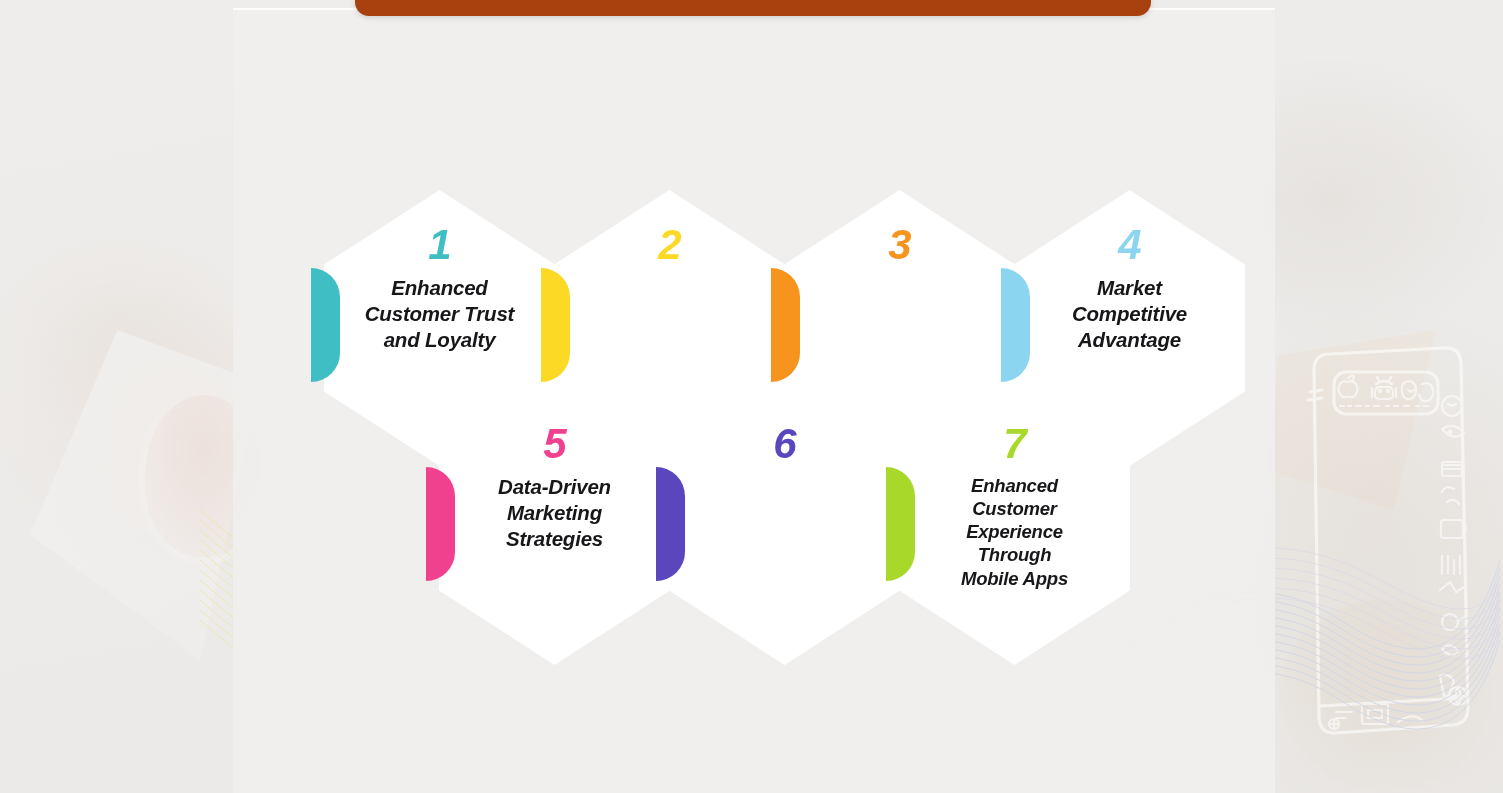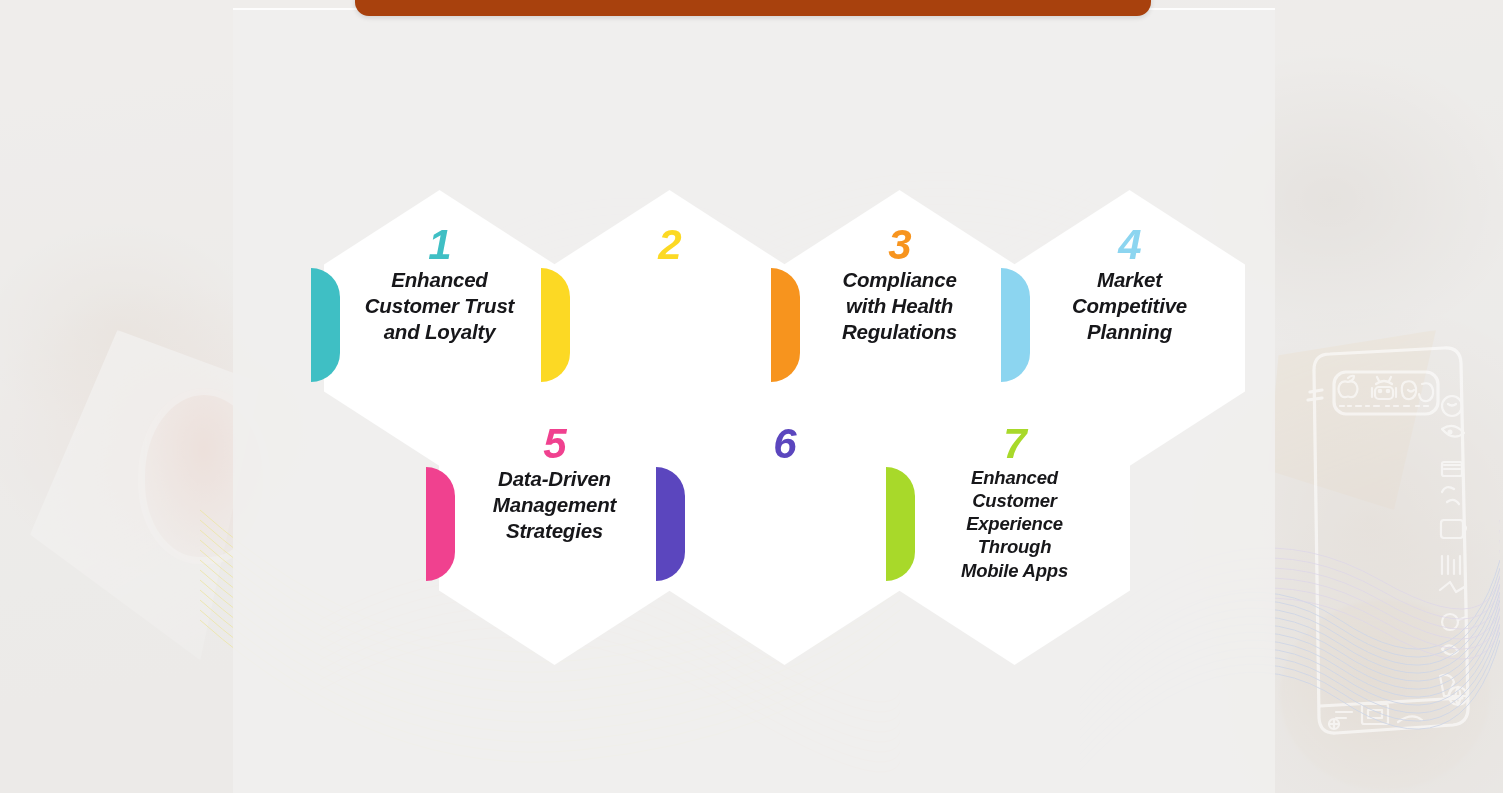--- a/index.html
+++ b/index.html
@@ -137,21 +137,21 @@
     box-sizing: border-box;
   }
   .hex-num {
     font-size: 42px;
     font-weight: 700;
     font-style: italic;
     line-height: 1;
     letter-spacing: -1px;
   }
   .hex-text {
-    margin-top: 1px;
+    margin-top: 9px;
     font-size: 20.5px;
     font-weight: 700;
     font-style: italic;
     line-height: 1.27;
     color: #17171a;
     text-align: center;
     width: 100%;
     white-space: pre-line;
     letter-spacing: -.2px;
   }
@@ -335,42 +335,39 @@
         <div class="hex-body"></div>
         <div class="hex-inner">
           <div class="hex-num" style="color: rgb(252, 217, 36);">2</div>
         </div>
         <div class="hex-tab" style="background: rgb(252, 217, 36);"></div>
       </div>
       <div class="hex" style="left: 784px; top: 190px;">
         <div class="hex-body"></div>
         <div class="hex-inner">
           <div class="hex-num" style="color: rgb(247, 148, 30);">3</div>
-          <div class="hex-text">Compliance
-with Health
-Regulations</div>
         </div>
         <div class="hex-tab" style="background: rgb(247, 148, 30);"></div>
       </div>
       <div class="hex" style="left: 1014px; top: 190px;">
         <div class="hex-body"></div>
         <div class="hex-inner">
           <div class="hex-num" style="color: rgb(140, 213, 240);">4</div>
           <div class="hex-text">Market
 Competitive
-Planning</div>
+Advantage</div>
         </div>
         <div class="hex-tab" style="background: rgb(140, 213, 240);"></div>
       </div>
       <div class="hex" style="left: 439px; top: 389px;">
         <div class="hex-body"></div>
         <div class="hex-inner">
           <div class="hex-num" style="color: rgb(240, 65, 143);">5</div>
           <div class="hex-text">Data-Driven
-Management
+Marketing
 Strategies</div>
         </div>
         <div class="hex-tab" style="background: rgb(240, 65, 143);"></div>
       </div>
       <div class="hex" style="left: 669px; top: 389px;">
         <div class="hex-body"></div>
         <div class="hex-inner">
           <div class="hex-num" style="color: rgb(91, 70, 190);">6</div>
         </div>
         <div class="hex-tab" style="background: rgb(91, 70, 190);"></div>

